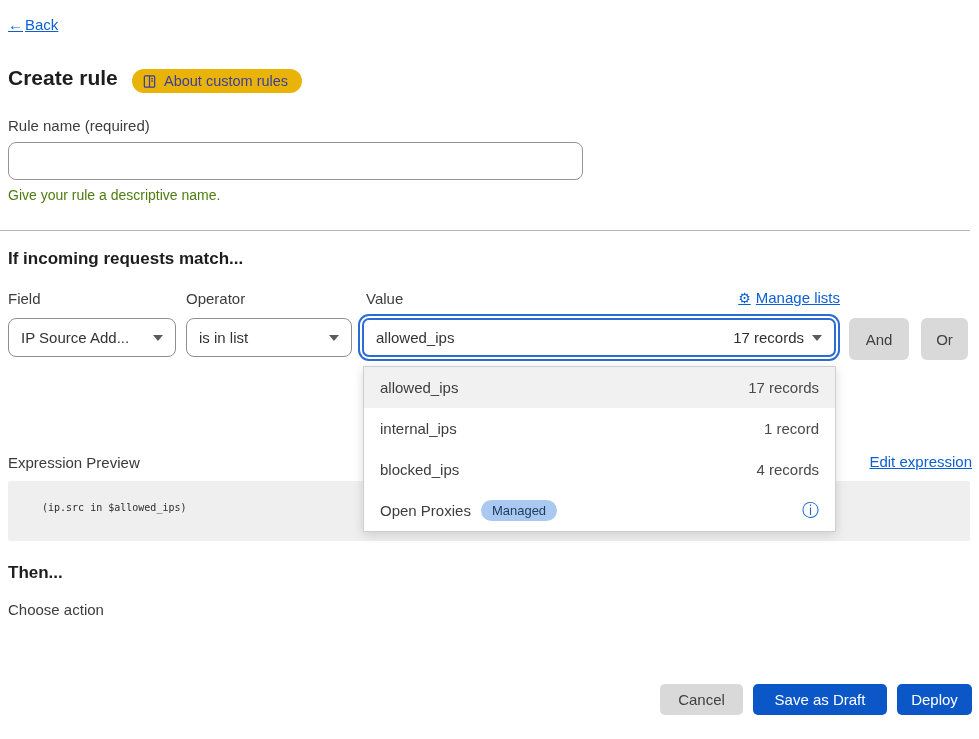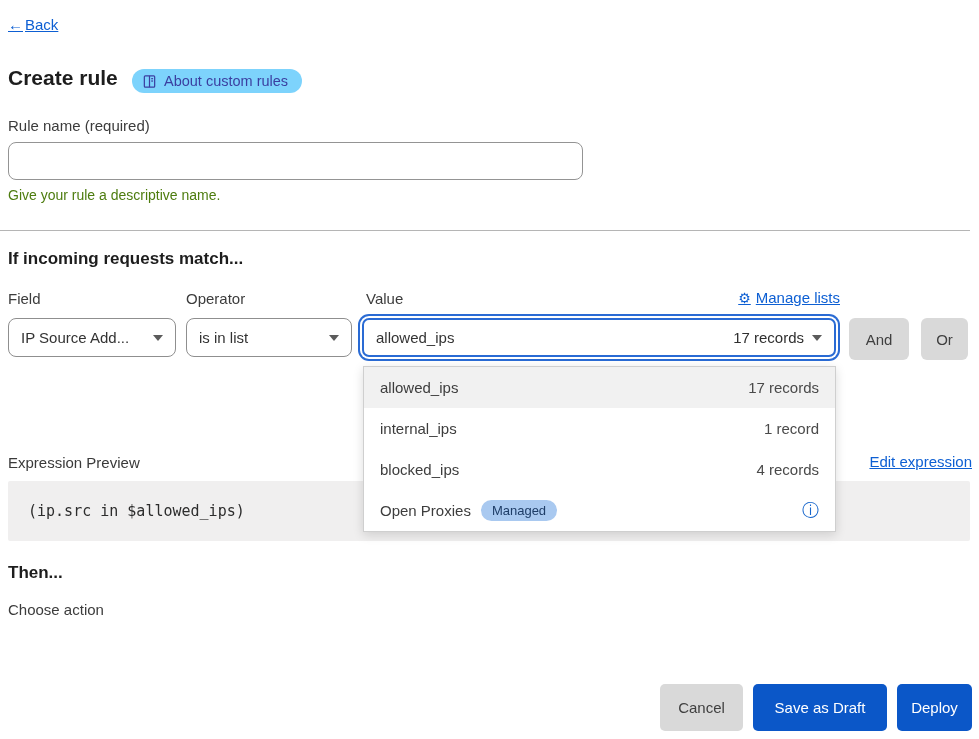--- a/index.html
+++ b/index.html
@@ -6,21 +6,21 @@
   html, body { width: 979px; height: 739px; background: #ffffff; }
   body { font-family: "Liberation Sans", sans-serif; color: #333; }
   .canvas { position: relative; width: 979px; height: 739px; overflow: hidden; background: #fff; }
 
   a.link { color: #0d5fd3; text-decoration: underline; cursor: pointer; }
 
   
   .back-link { position: absolute; left: 8px; top: 16px; font-size: 15px; display: inline-flex; align-items: center; gap: 2px; }
   .back-arrow { text-decoration: none; display: inline-block; }
   .page-title { position: absolute; left: 8px; top: 66px; font-size: 21px; font-weight: bold; color: #1d1d1d; }
-  .about-badge { position: absolute; left: 132px; top: 69px; background: #7dd3fc; color: #3b3ea0;
+  .about-badge { position: absolute; left: 132px; top: 69px; background: #eab308; color: #3b3ea0;
                  border-radius: 14px; padding: 4px 14px 4px 10px; font-size: 14.5px;
                  display: inline-flex; align-items: center; gap: 7px; cursor: pointer; }
   .book-icon svg { display: block; }
 
   
   .field-label { position: absolute; font-size: 15px; color: #3c3c3c; }
   .rule-name-input { position: absolute; left: 8px; top: 142px; width: 575px; height: 38px;
                      border: 1px solid #949494; border-radius: 8px; font-size: 15px; padding: 0 12px;
                      font-family: "Liberation Sans", sans-serif; color: #333; background: #fff; }
   .helper-text { position: absolute; left: 8px; top: 187px; font-size: 14px; color: #4d7c0f; }
@@ -53,29 +53,29 @@
   .dropdown-row .row-name { color: #3d3d3d; display: inline-flex; align-items: center; gap: 10px; }
   .dropdown-row .row-meta { color: #4a4a4a; }
   .dropdown-row.selected { background: #f1f1f1; }
   .managed-pill { background: #a9c9f0; color: #1e3d67; font-size: 13px; padding: 3px 11px; border-radius: 12px; }
   .info-icon { color: #1766cc; font-size: 17px; line-height: 1; cursor: pointer; }
 
   
   .expr-label { position: absolute; left: 8px; top: 454px; font-size: 15px; color: #3a3a3a; }
   .edit-expression { position: absolute; top: 453px; right: 7px; font-size: 15px; }
   .expr-block { position: absolute; left: 8px; top: 481px; width: 962px; height: 60px; background: #f0efef; border-radius: 2px; }
-  .expr-code { position: absolute; left: 20px; top: 21px; font-family: "DejaVu Sans Mono", monospace;
-               font-size: 15px; color: #2d2d2d; }
+  .expr-code { position: absolute; left: 34px; top: 21px; font-family: "DejaVu Sans Mono", monospace;
+               font-size: 10px; color: #2d2d2d; }
 
   
   .action-select { left: 8px; top: 628px; width: 335px; height: 36px; }
   .placeholder-text { color: #6e6e6e; }
 
   
-  .footer-btn { position: absolute; top: 684px; height: 47px; border: none; border-radius: 5px;
+  .footer-btn { position: absolute; top: 684px; height: 31px; border: none; border-radius: 5px;
                 font-size: 15px; font-family: "Liberation Sans", sans-serif; cursor: pointer; }
   .btn-cancel { left: 660px; width: 83px; background: #d9d9d9; color: #404040; }
   .btn-blue { background: #0b57c8; color: #ffffff; }
   .btn-save { left: 753px; width: 134px; }
   .btn-deploy { left: 897px; width: 75px; }
 </style>
 </head>
 <body>
 
 <div class="canvas">

